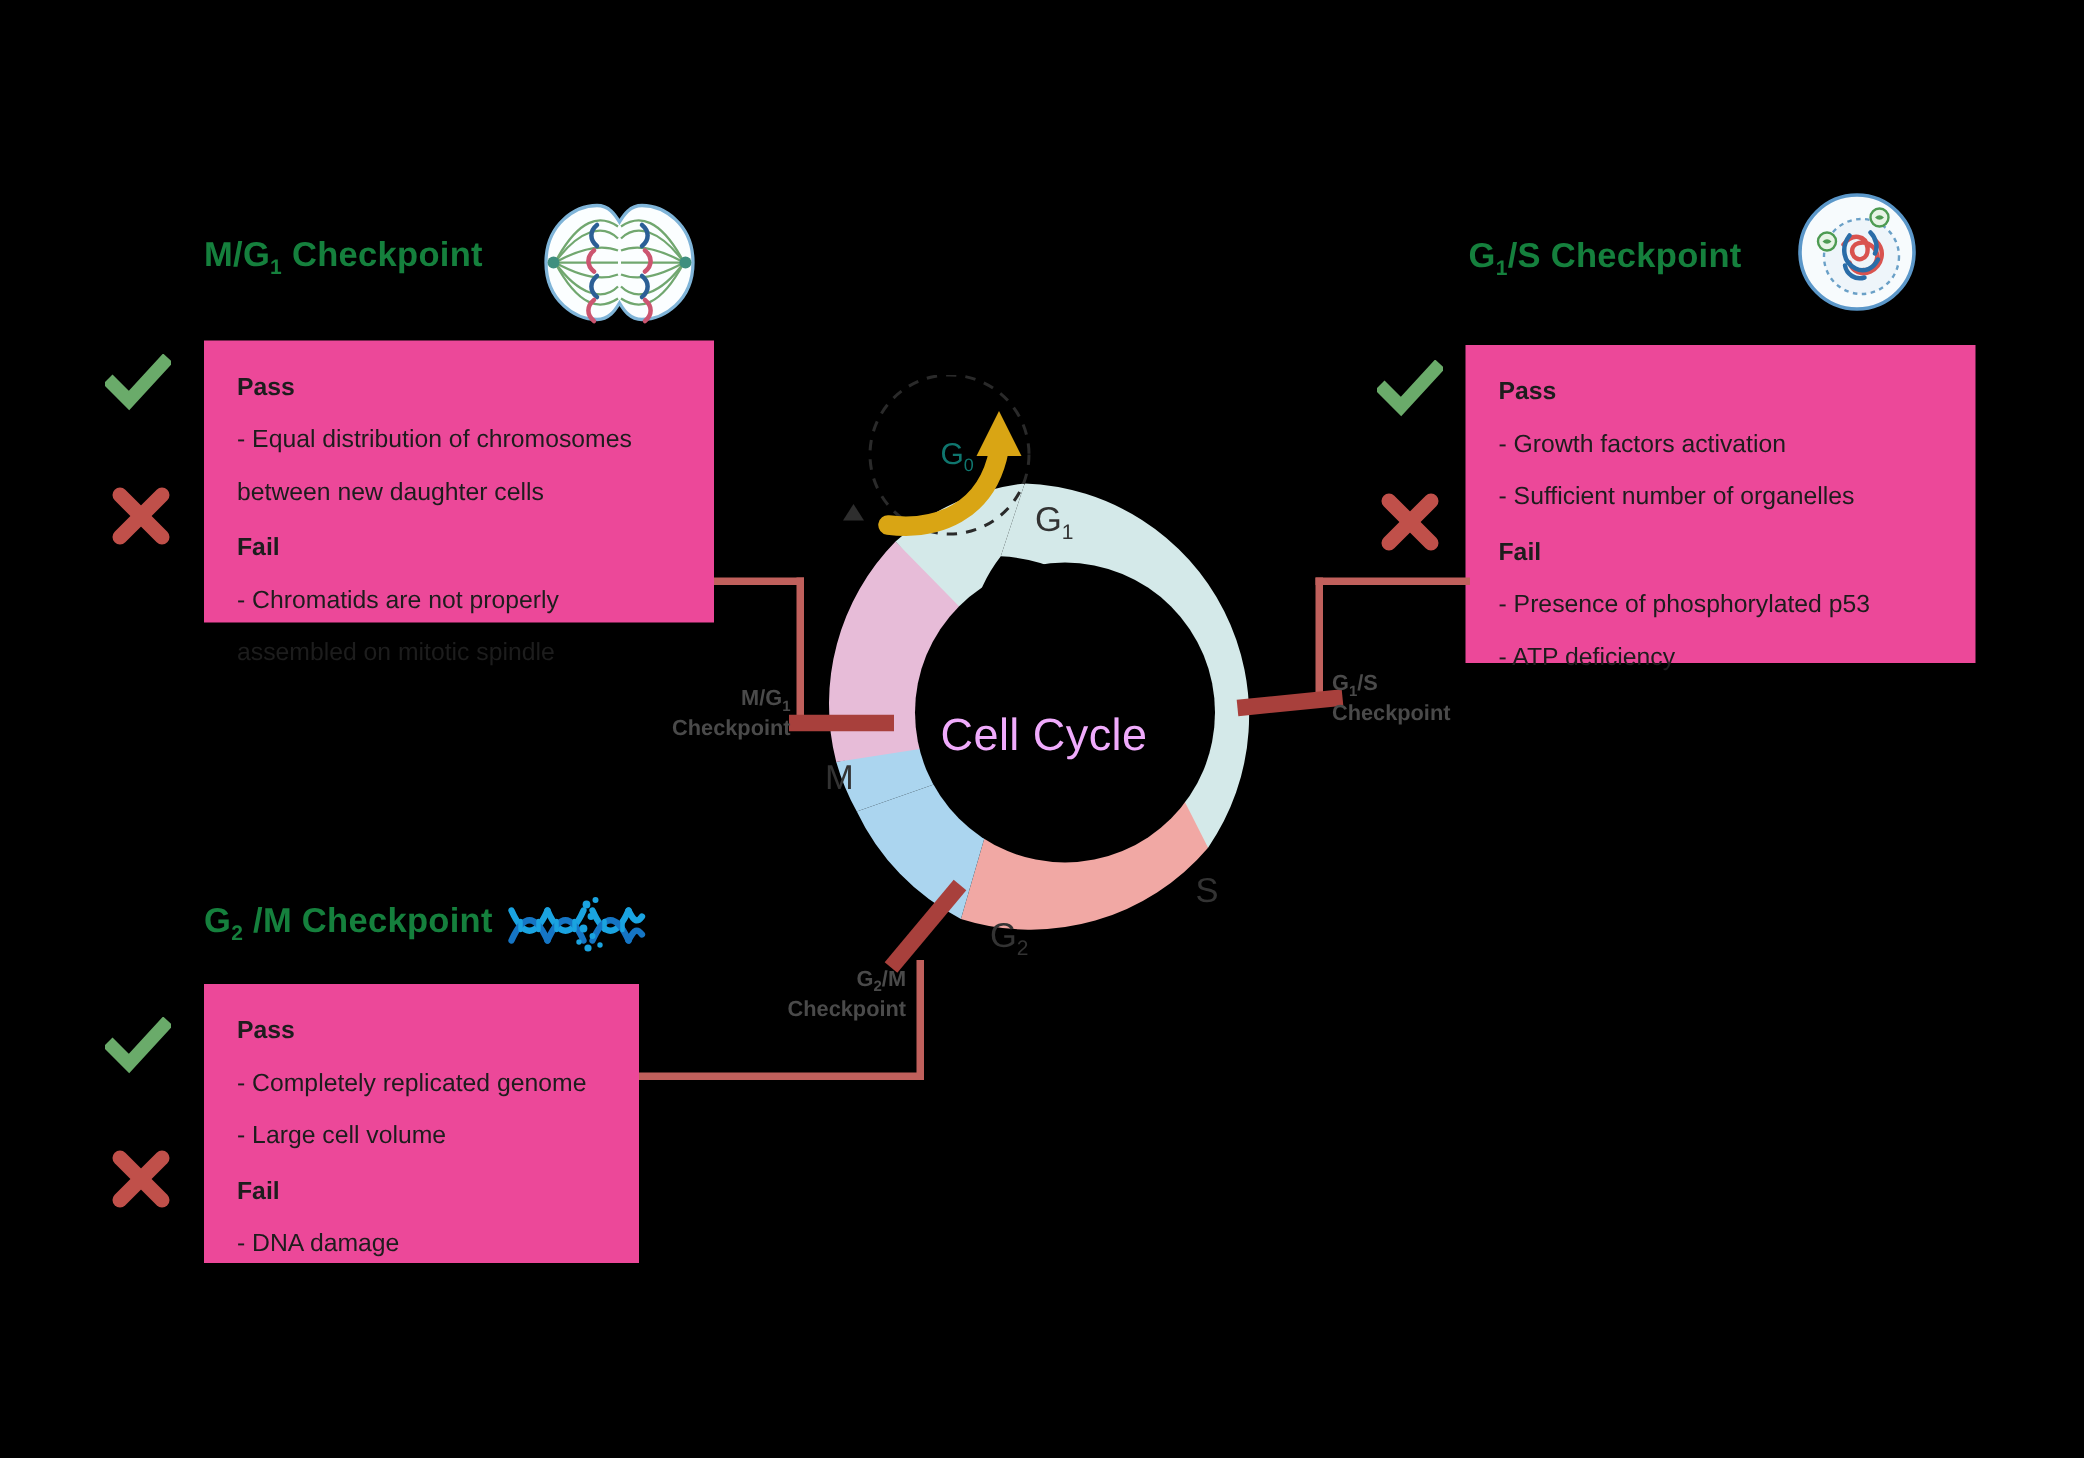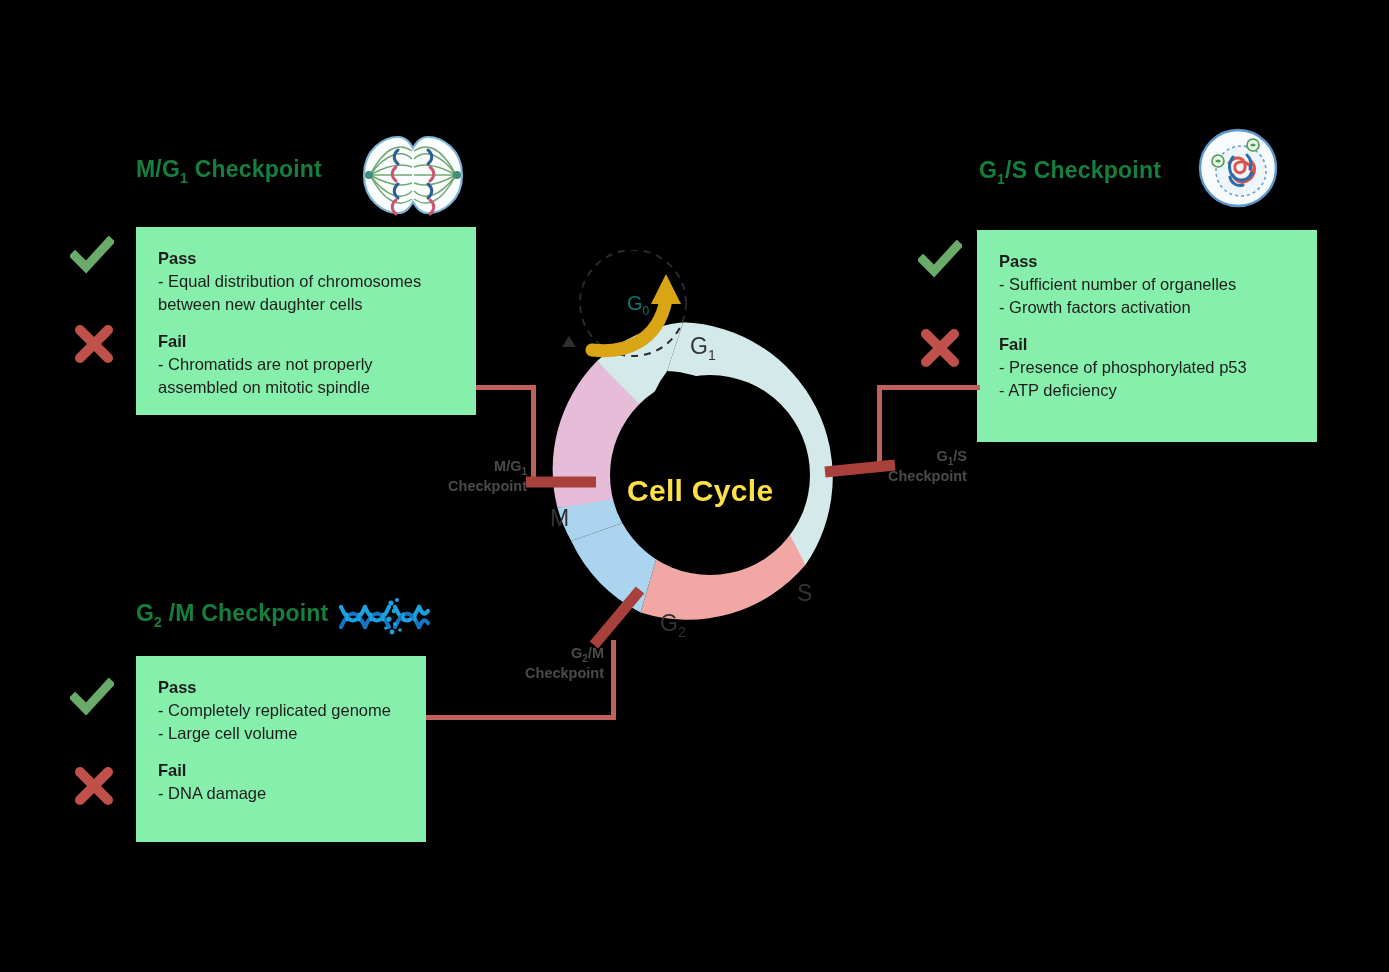--- a/index.html
+++ b/index.html
@@ -14,48 +14,48 @@
   .sec-title{
     position:absolute;
     font-size:23px;font-weight:bold;
     color:#15803d;letter-spacing:.2px;white-space:nowrap;
   }
   .sec-title sub{font-size:14px;}
 
   
   .card{
     position:absolute;
-    background:#86efac;
+    background:#ec4899;
     box-sizing:border-box;
     padding:20px 22px;
     font-size:16.5px;line-height:1.38;
     color:#1d1d1d;
   }
   .card .hdr{font-weight:bold;}
   .card .gap{height:15px;}
-  .card .ln{white-space:pre-wrap;}
+  .card .ln{white-space:pre-wrap;margin-top:12px;}
 
   
   .mark{position:absolute;width:44px;height:44px;}
 
   
   .conn{position:absolute;background:#c0605c;}
 
   
   .ring-lbl{
     position:absolute;font-size:14.5px;font-weight:bold;color:#4a4a4a;
-    line-height:1.22;white-space:nowrap;text-align:right;
+    line-height:1.22;white-space:nowrap;
   }
   .ring-lbl sub{font-size:10px;}
   .phase{
     position:absolute;font-size:23px;color:#333;font-weight:400;
   }
   .phase sub{font-size:14px;}
   .center-lbl{
-    position:absolute;font-size:30px;font-weight:bold;color:#fde047;
+    position:absolute;font-size:30px;font-weight:normal;color:#f0abfc;
     letter-spacing:.3px;
   }
   .g0-lbl{position:absolute;font-size:20px;color:#0f766e;}
   .g0-lbl sub{font-size:12px;}
   svg{display:block;}
 </style>
 </head>
 <body>
 
 <div class="stage">
@@ -156,22 +156,22 @@
     <svg width="44" height="44" viewBox="0 0 44 44">
         <g stroke="#c0504a" stroke-width="10" stroke-linecap="round">
           <path d="M8 8 L36 36"></path>
           <path d="M36 8 L8 36"></path>
         </g>
       </svg>
   </div>
 
   <div class="card" style="left:977px;top:230px;width:340px;height:212px;">
     <div class="hdr">Pass</div>
+    <div class="ln">- Growth factors activation</div>
     <div class="ln">- Sufficient number of organelles</div>
-    <div class="ln">- Growth factors activation</div>
     <div class="gap"></div>
     <div class="hdr">Fail</div>
     <div class="ln">- Presence of phosphorylated p53</div>
     <div class="ln">- ATP deficiency</div>
   </div>
 
   <div class="conn" style="left:877px;top:385px;width:103px;height:5px;"></div>
   <div class="conn" style="left:877px;top:385px;width:5px;height:82px;"></div>
 
   <div class="sec-title" style="left:136px;top:600px;">

